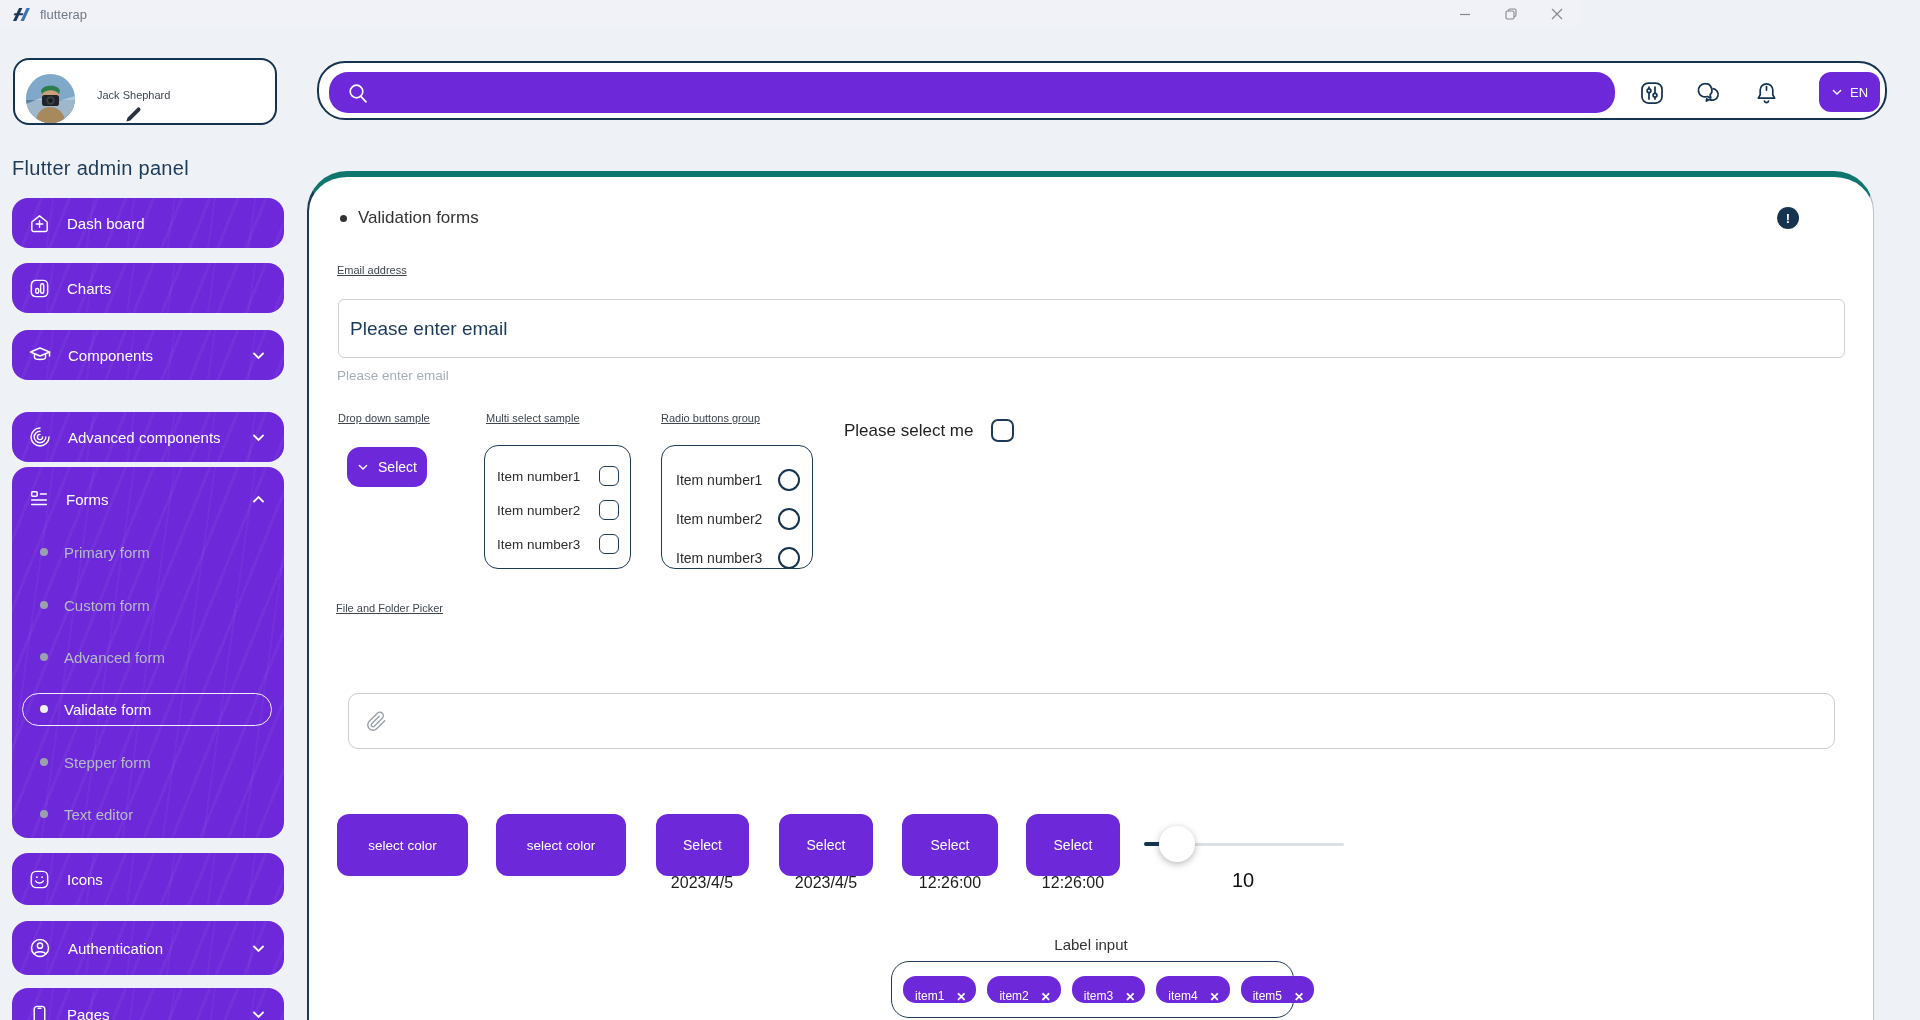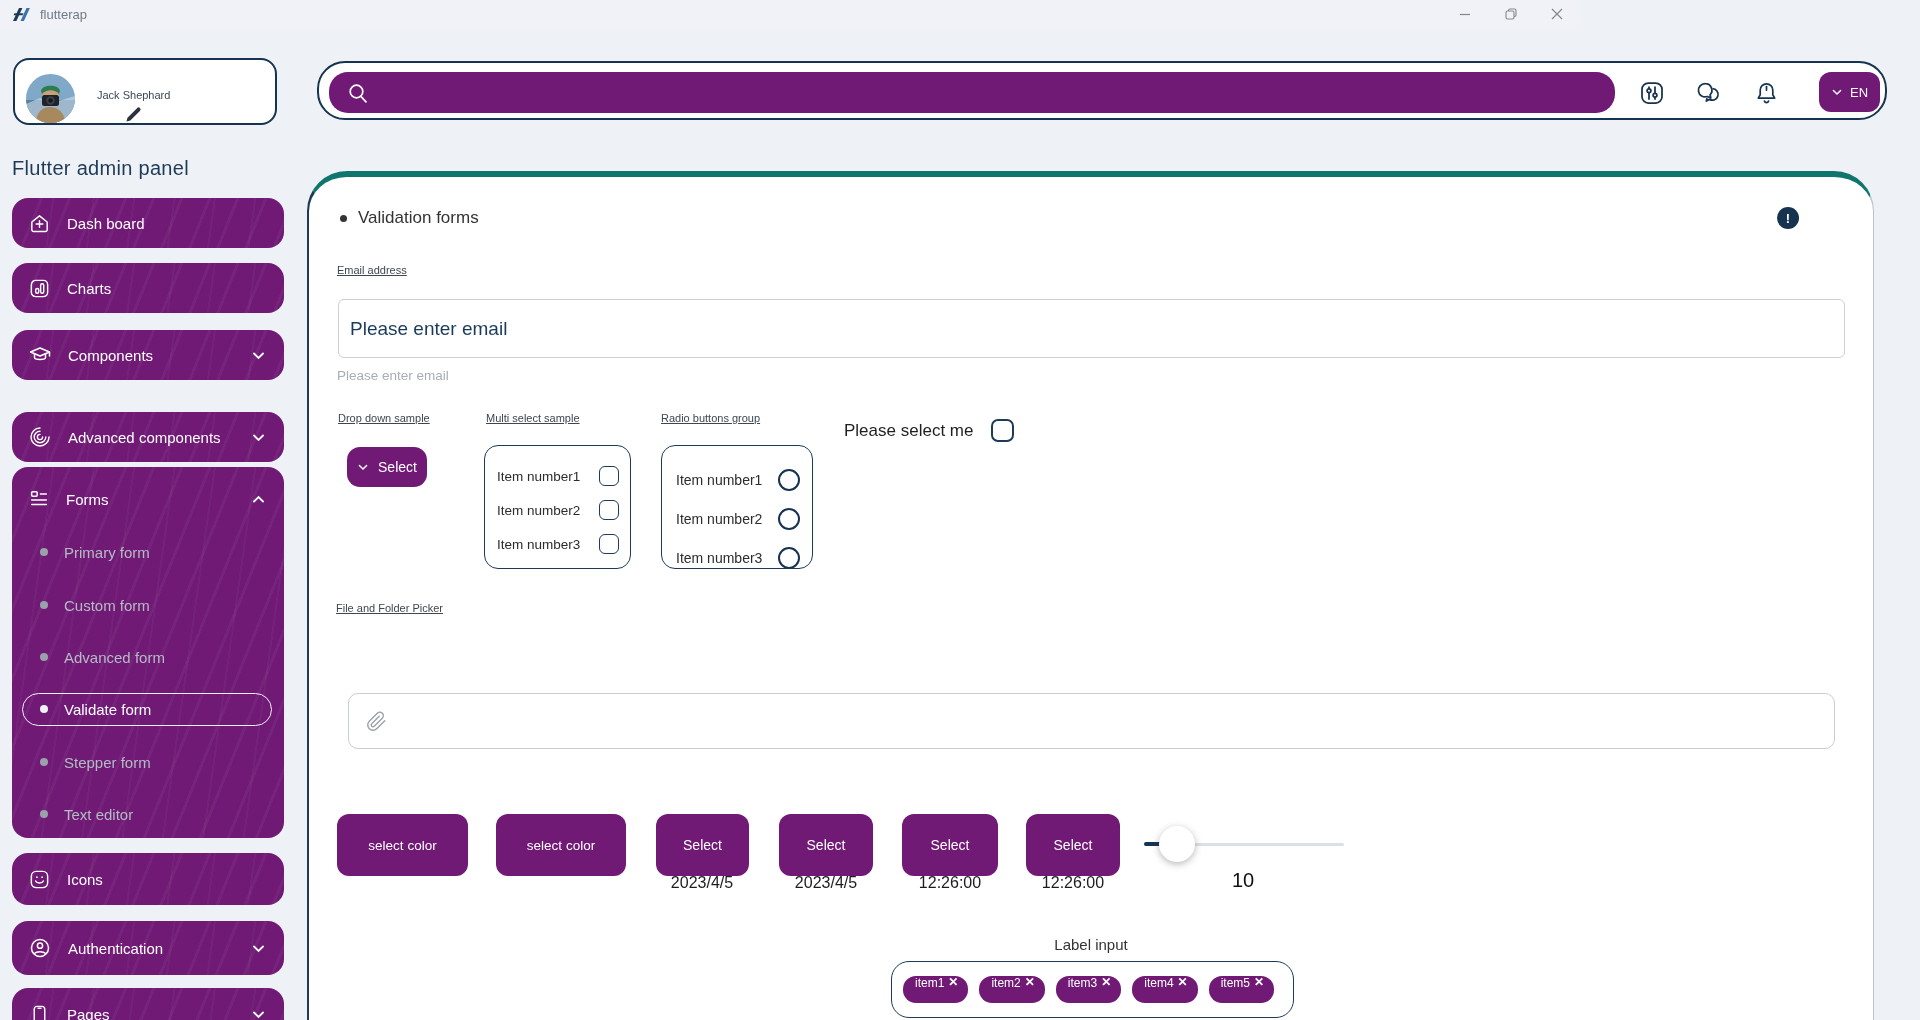--- a/index.html
+++ b/index.html
@@ -16,21 +16,21 @@
 
   
   .profile-card { position:absolute; left:13px; top:58px; width:264px; height:67px; background:#fff; border:2px solid #16334f; border-radius:16px; display:flex; align-items:flex-end; padding-left:11px; }
   .avatar { width:49px; height:49px; border-radius:50%; overflow:hidden; flex:0 0 49px; }
   .profile-mid { display:flex; flex-direction:column; align-items:center; margin-left:22px; }
   .profile-name { font-size:11px; color:#3d4754; }
   .profile-edit { margin-top:5px; cursor:pointer; }
 
   .side-heading { position:absolute; left:12px; top:157px; font-size:20px; color:#1d3a57; letter-spacing:0.3px; }
 
-  .navy { background:#701a75; }
+  .navy { background:#6d28d9; }
   .texture { background-image:
       repeating-linear-gradient(112deg, rgba(255,255,255,0.045) 0 3px, rgba(255,255,255,0) 3px 26px),
       repeating-linear-gradient(98deg, rgba(255,255,255,0.03) 0 2px, rgba(255,255,255,0) 2px 40px); }
   .nav-btn { position:absolute; left:12px; width:272px; height:50px; border-radius:16px; color:#fff; display:flex; align-items:center; padding:0 16px; cursor:pointer; }
   .nav-label { font-size:15px; margin-left:16px; flex:1; }
   .nav-chevron { margin-right:2px; }
 
   .forms-panel { position:absolute; left:12px; top:467px; width:272px; height:371px; border-radius:16px; color:#fff; overflow:hidden; }
   .forms-header { position:absolute; left:0; top:10px; width:100%; height:44px; display:flex; align-items:center; padding:0 16px; cursor:pointer; }
   .sub-item { position:absolute; left:0; width:100%; height:30px; display:flex; align-items:center; padding-left:28px; cursor:pointer; }
@@ -82,21 +82,21 @@
   .value-text { position:absolute; top:697px; font-size:16px; color:#1d1d1d; text-align:center; width:110px; }
 
   .slider { position:absolute; left:835px; top:650px; width:200px; height:34px; cursor:pointer; }
   .slider-track { position:absolute; left:0; top:16px; width:200px; height:2.5px; background:#dcе0e5; background:#dce0e5; border-radius:2px; }
   .slider-fill { position:absolute; left:0; top:15px; width:22px; height:4px; background:#16334f; border-radius:2px; }
   .slider-thumb { position:absolute; left:15px; top:-1px; width:36px; height:36px; border-radius:50%; background:#fff; box-shadow:0 2px 7px rgba(40,50,60,0.35); cursor:grab; }
   .slider-value { position:absolute; left:884px; top:692px; width:100px; text-align:center; font-size:20px; color:#111; }
 
   .chips-title { position:absolute; left:732px; top:759px; width:100px; text-align:center; font-size:15px; color:#333; }
   .chips-box { position:absolute; left:582px; top:784px; width:403px; height:57px; border:1.5px solid #1d3a57; border-radius:18px; display:flex; align-items:center; padding:0 11px; gap:11px; }
-  .chip { height:27px; border-radius:13px; color:#fff; display:flex; align-items:flex-start; padding:0 10px 0 12px; gap:4px; }
+  .chip { height:27px; border-radius:13px; color:#fff; display:flex; align-items:flex-end; padding:0 10px 0 12px; gap:12px; }
   .chip-label { font-size:12px; }
   .chip-close { font-size:12px; font-weight:bold; cursor:pointer; line-height:1; }
 
   svg { display:block; }
 </style>
 </head>
 <body>
 
 <div class="canvas">
 

